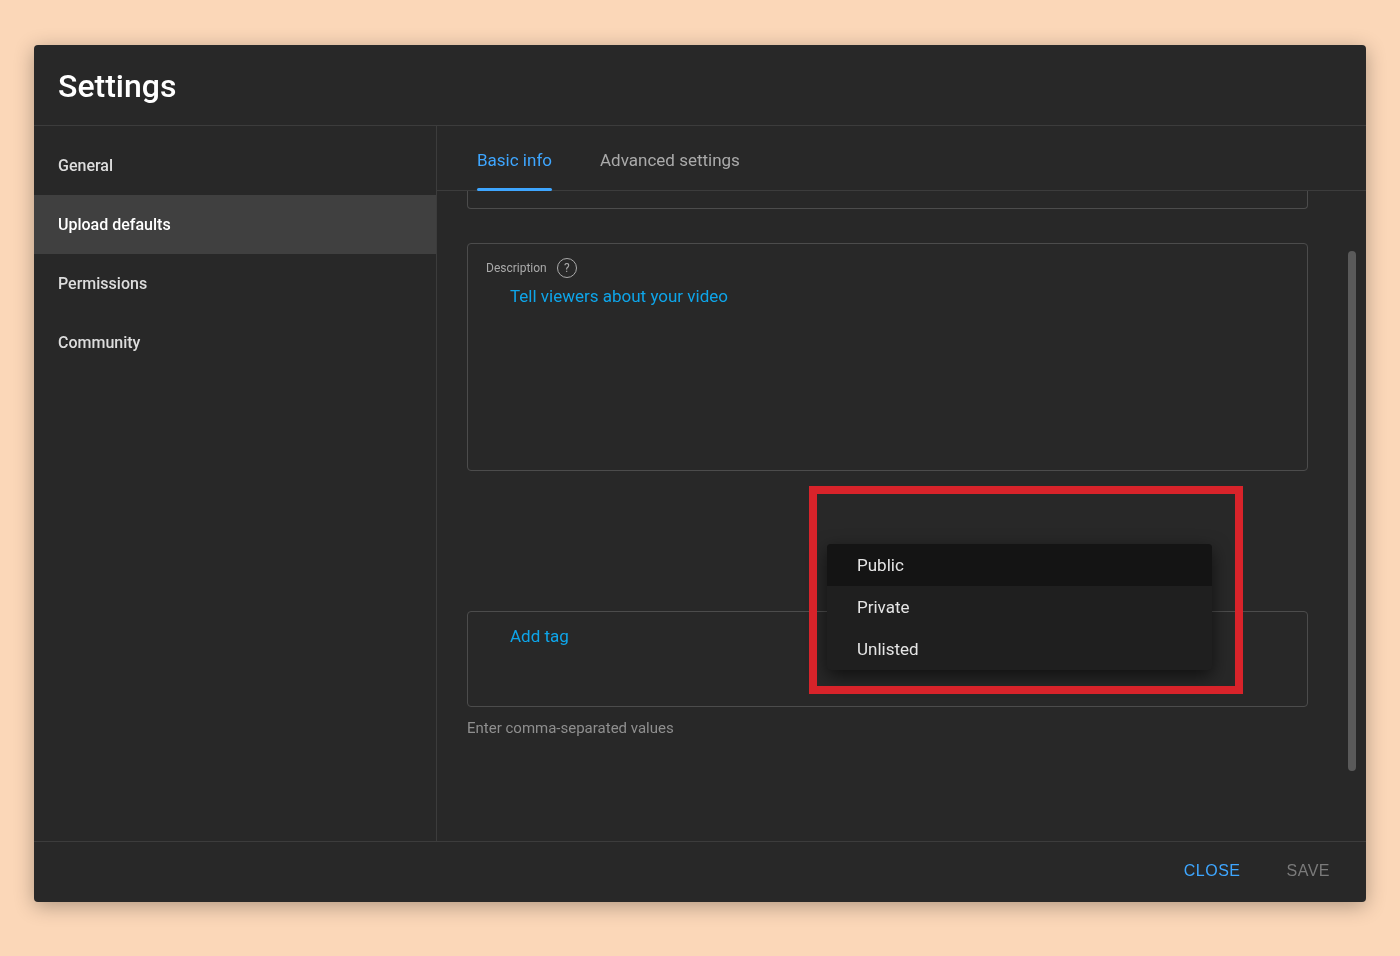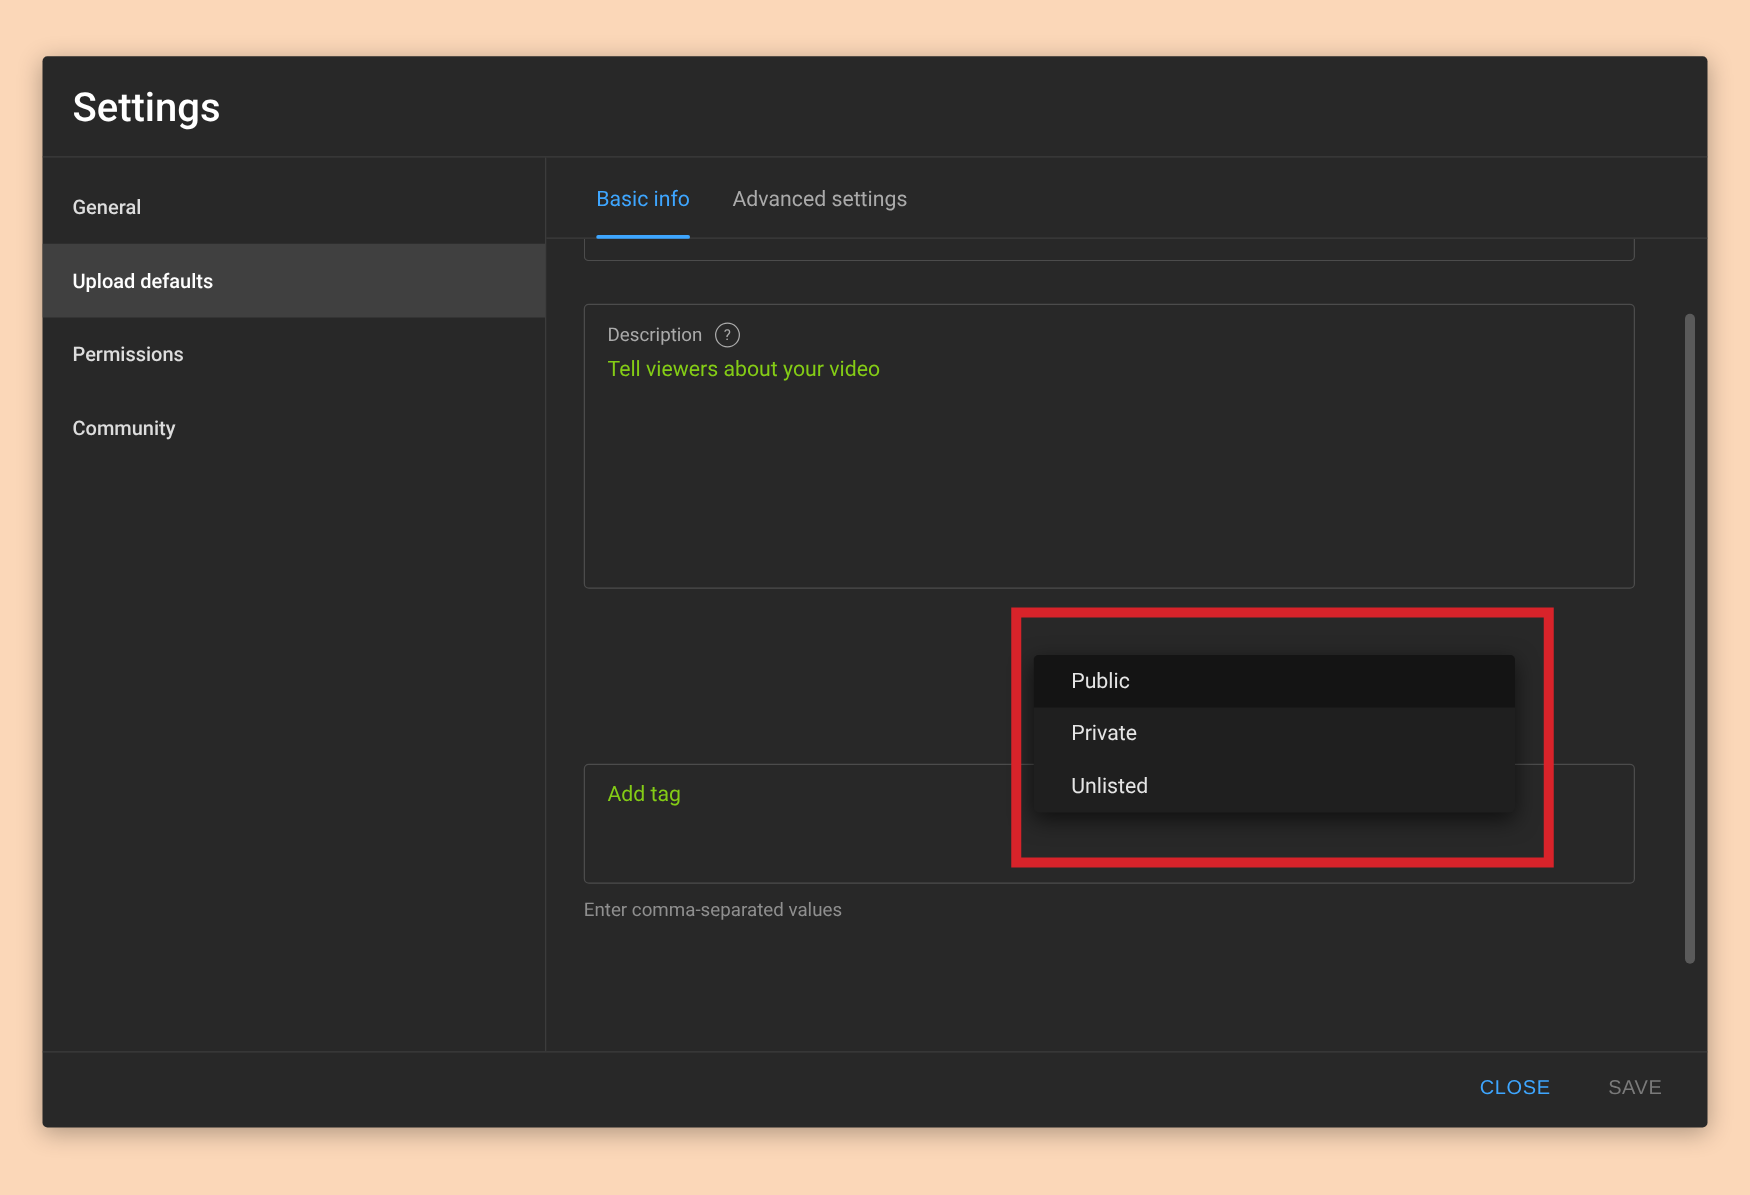--- a/index.html
+++ b/index.html
@@ -54,21 +54,21 @@
   }
   .content {
     flex: 1;
     display: flex;
     flex-direction: column;
     min-width: 0;
     position: relative;
   }
   .tabs {
     display: flex;
-    gap: 34px;
+    gap: 48px;
     padding: 24px 40px 0;
     border-bottom: 1px solid #3c3c3c;
   }
   .tab {
     color: #aaa;
     font-size: 17px;
     padding-bottom: 20px;
     cursor: pointer;
     position: relative;
   }
@@ -97,31 +97,31 @@
     margin-bottom: 34px;
   }
   .field-box {
     border: 1px solid #4c4c4c;
     border-radius: 4px;
     padding: 14px 18px;
     background: transparent;
   }
   .description-box { height: 228px; margin-bottom: 24px; }
   .field-label-row { display: flex; align-items: center; gap: 10px; margin-bottom: 8px; }
-  .field-label { color: #aaa; font-size: 15px; }
+  .field-label { color: #aaa; font-size: 12px; }
   .help-icon {
     width: 20px; height: 20px;
     border: 1.8px solid #aaa;
     border-radius: 50%;
     color: #aaa;
     font-size: 12px;
     display: flex; align-items: center; justify-content: center;
     cursor: pointer;
   }
-  .placeholder { color: #84cc16; font-size: 17px; }
+  .placeholder { color: #0ea5e9; font-size: 17px; margin-left: 24px; }
   .tags-box { height: 96px; margin-top: 140px; display:flex; align-items:flex-start; }
   .helper-text { color: #8f8f8f; font-size: 15px; margin-top: 12px; }
   .scrollbar-track {
     position: absolute;
     right: 10px; top: 60px; bottom: 20px; width: 8px;
   }
   .scrollbar-thumb {
     width: 8px; height: 520px;
     background: #5a5a5a;
     border-radius: 4px;
@@ -129,21 +129,21 @@
   .highlight-box {
     position: absolute;
     left: 372px; top: 360px;
     width: 434px; height: 208px;
     border: 8px solid #d8232a;
     z-index: 20;
     pointer-events: none;
   }
   .dropdown-menu {
     position: absolute;
-    left: 390px; top: 398px;
+    left: 390px; top: 418px;
     width: 385px;
     background: #1f1f1f;
     border-radius: 4px;
     box-shadow: 0 6px 18px rgba(0,0,0,.6);
     z-index: 10;
     overflow: hidden;
   }
   .dropdown-option {
     color: #e5e5e5;
     font-size: 17px;

